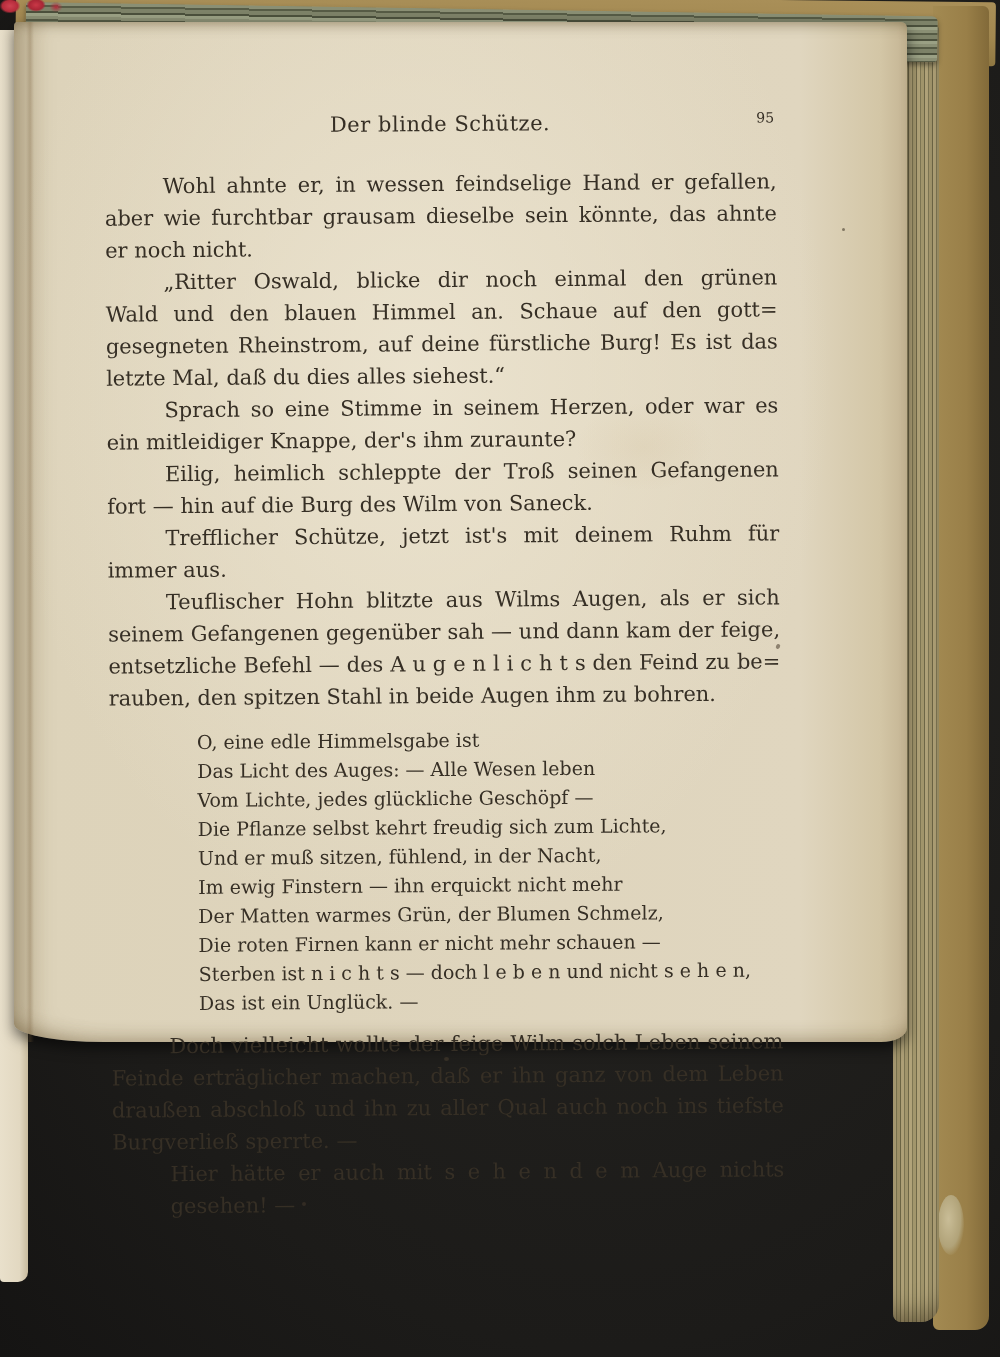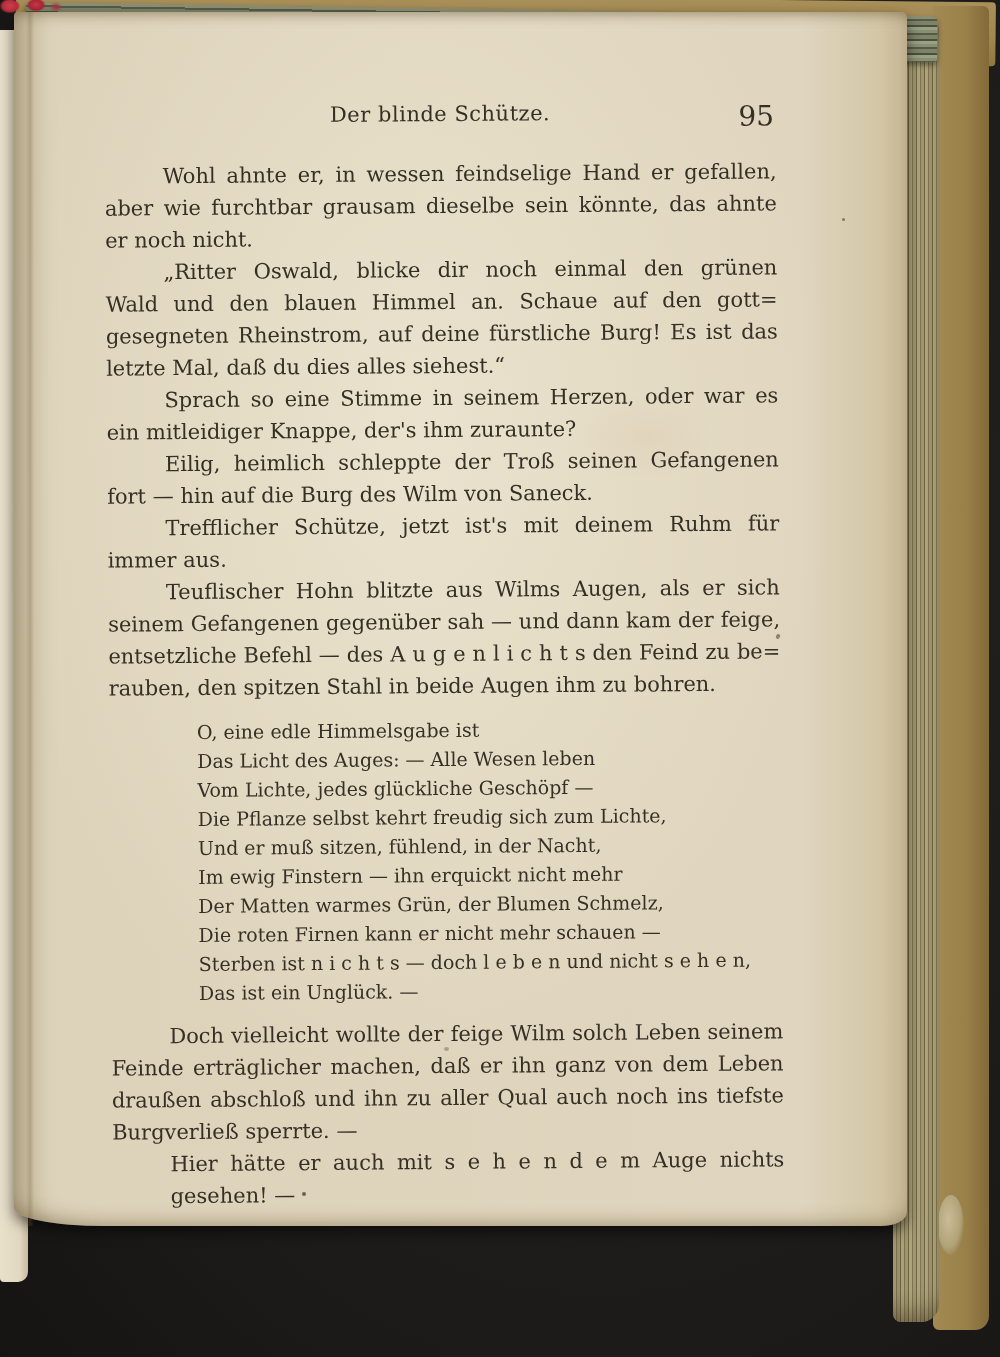--- a/index.html
+++ b/index.html
@@ -59,21 +59,21 @@
 
   
   .page-sliver{
     position:absolute;left:0;top:30px;width:28px;height:1252px;
     background:linear-gradient(90deg,#e9e0cb 0%,#e2d8c1 70%,#c8bb9e 100%);
     border-radius:0 0 10px 4px;
   }
 
   
   .page{
-    position:absolute;left:14px;top:12px;width:893px;height:1214px;
+    position:absolute;left:14px;top:22px;width:893px;height:1020px;
     background:
       radial-gradient(ellipse at 45% 35%, rgba(236,228,208,.9) 0%, rgba(224,214,190,.0) 60%),
       linear-gradient(90deg,#d3c7aa 0%,#ddd3ba 4%,#e0d6bf 88%,#d3c6a6 97%,#c4b493 100%),
       #ddd3ba;
     border-radius:4px 6px 26px 90px / 4px 6px 14px 18px;
     box-shadow:
       inset 26px 0 30px -16px rgba(95,75,45,.38),
       inset 0 10px 12px -8px rgba(110,95,60,.55),
       inset 0 -14px 18px -12px rgba(110,90,55,.45),
       0 6px 14px rgba(0,0,0,.55);
@@ -92,21 +92,21 @@
   .s5{left:430px;top:1035px;width:5px;height:4px;background:rgba(90,75,55,.4);}
 
   
   .text-col{
     position:absolute;left:90px;top:90px;width:672px;
     transform:rotate(-0.45deg);transform-origin:50% 0;
     color:#362f25;
   }
   .runhead{position:relative;height:30px;margin-bottom:26px;text-align:center;}
   .runhead .title{font-size:21px;letter-spacing:.5px;}
-  .runhead .pagenum{position:absolute;right:2px;top:0;font-size:28px;}
+  .runhead .pagenum{position:absolute;right:2px;top:0;font-size:14px;}
   .para{margin:0;}
   .para .line{
     font-size:21px;line-height:32px;
     text-align:justify;text-align-last:justify;
     white-space:nowrap;overflow:visible;
   }
   .para .line.last{text-align-last:left;white-space:normal;}
   .para .line.first{padding-left:58px;}
   .verse{margin:14px 0 12px 88px;}
   .verse .line{font-size:19px;line-height:29px;text-align:left;white-space:nowrap;}

